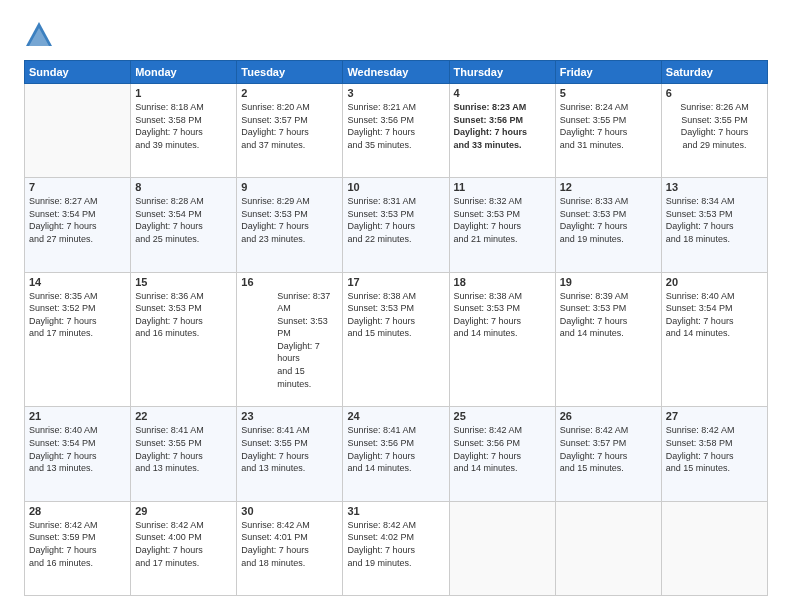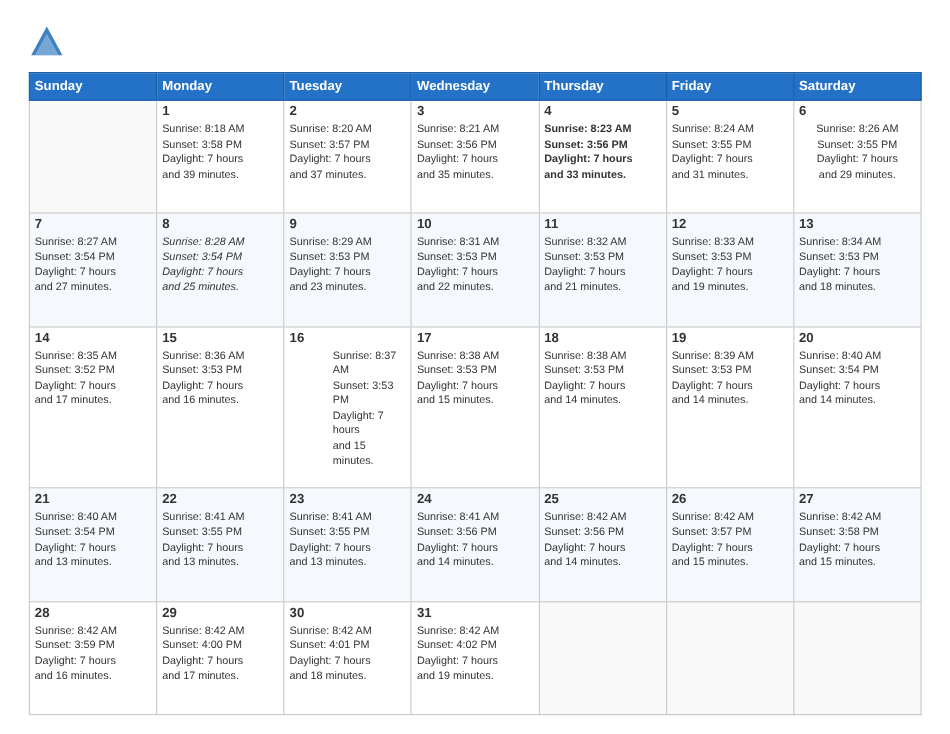--- a/index.html
+++ b/index.html
@@ -184,21 +184,21 @@
         <tr class="row-alt">
           <td>
             <span class="day-num">7</span>
             <div class="day-info" style="white-space: pre-line;">Sunrise: 8:27 AM
 Sunset: 3:54 PM
 Daylight: 7 hours
 and 27 minutes.</div>
           </td>
           <td>
             <span class="day-num">8</span>
-            <div class="day-info" style="white-space: pre-line; font-style: italic;">Sunrise: 8:28 AM
+            <div class="day-info" style="white-space: pre-line;">Sunrise: 8:28 AM
 Sunset: 3:54 PM
 Daylight: 7 hours
 and 25 minutes.</div>
           </td>
           <td>
             <span class="day-num">9</span>
             <div class="day-info" style="white-space: pre-line;">Sunrise: 8:29 AM
 Sunset: 3:53 PM
 Daylight: 7 hours
 and 23 minutes.</div>

